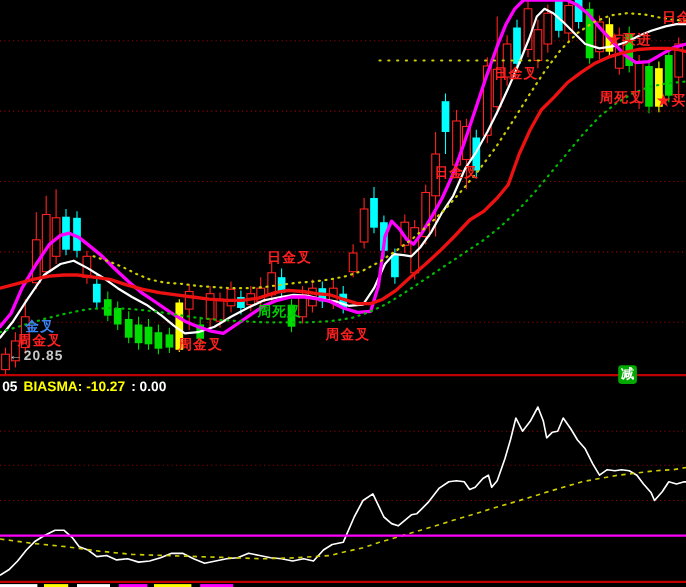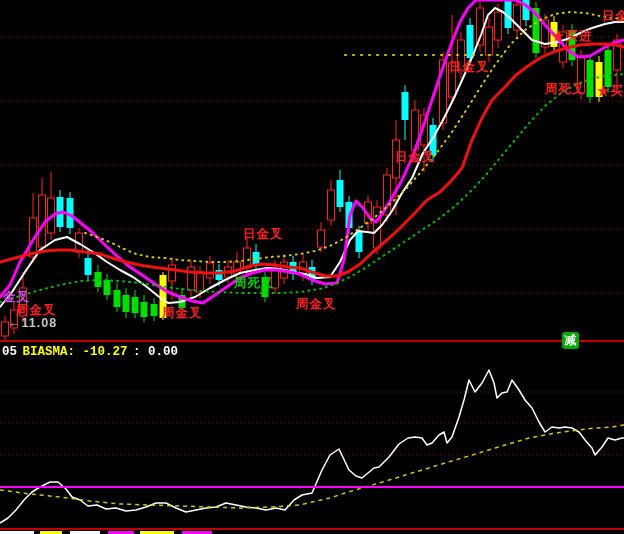--- a/index.html
+++ b/index.html
@@ -2,21 +2,21 @@
 <html><head>
 <meta charset="utf-8">
 <style>
   html,body{margin:0;padding:0;background:#000;}
   #canvas{position:relative;width:624px;height:534px;background:#000;overflow:hidden;
           font-family:"Liberation Sans",sans-serif;}
   #chart-svg{position:absolute;left:0;top:0;}
   #labels{position:absolute;left:0;top:0;width:624px;height:534px;pointer-events:none;}
   .anno{position:absolute;font-size:12.5px;font-weight:bold;letter-spacing:1px;white-space:nowrap;line-height:1;}
   #subheader{position:absolute;left:2px;top:345px;font-size:12.5px;font-weight:bold;white-space:nowrap;line-height:1;}
-  #subheader span{margin-right:2px;font-family:Liberation Mono, monospace;}
+  #subheader span{margin-right:2px;}
   #badge{position:absolute;width:17px;height:17px;border-radius:3px;
          font-size:12px;font-weight:bold;text-align:center;line-height:17px;}
   .frag{position:absolute;height:3px;top:531px;}
 </style>
 </head>
 <body>
 
 <div id="canvas">
   <svg id="chart-svg" width="624" height="534" viewBox="0 0 624 534">
       <line x1="0" y1="37" x2="624" y2="37" stroke="#9B0000" stroke-width="1" stroke-dasharray="1 3"></line>
@@ -173,23 +173,23 @@
       <line x1="0" y1="341" x2="624" y2="341" stroke="#C00000" stroke-width="2"></line>
       <line x1="0" y1="529" x2="624" y2="529" stroke="#C00000" stroke-width="2"></line>
     </svg>
   <div id="labels">
     <div id="subheader">
       <span style="color: rgb(255, 255, 255);">05</span>
       <span style="color: rgb(255, 255, 0); text-align: center;">BIASMA: -10.27</span>
       <span style="color: #ffffff;">: 0.00</span>
     </div>
     <div id="badge" style="background: rgb(0, 168, 0); color: rgb(255, 255, 255); left: 562px; top: 332px;">减</div>
-  <div class="anno" style="left: 3px; top: 291px; color: #d946ef;">金叉</div>
+  <div class="anno" style="left: 23px; top: 291px; color: #3b82f6;">金叉</div>
       <div class="anno" style="left: 16px; top: 304px; color: rgb(255, 32, 32);">周金叉</div>
-      <div class="anno" style="left: 8px; top: 317px; color: rgb(200, 200, 200);">←11.08</div>
+      <div class="anno" style="left: 8px; top: 317px; color: rgb(200, 200, 200);">←20.85</div>
       <div class="anno" style="left: 162px; top: 307px; color: rgb(255, 32, 32);">周金叉</div>
       <div class="anno" style="left: 234px; top: 277px; color: rgb(0, 204, 0);">周死叉</div>
       <div class="anno" style="left: 243px; top: 228px; color: rgb(255, 32, 32);">日金叉</div>
       <div class="anno" style="left: 296px; top: 298px; color: rgb(255, 32, 32);">周金叉</div>
       <div class="anno" style="left: 395px; top: 151px; color: rgb(255, 32, 32);">日金叉</div>
       <div class="anno" style="left: 449px; top: 61px; color: rgb(255, 32, 32);">日金叉</div>
       <div class="anno" style="left: 602px; top: 10px; color: rgb(255, 32, 32);">日金叉</div>
       <div class="anno" style="left: 552px; top: 30px; color: rgb(255, 32, 32);">★买进</div>
       <div class="anno" style="left: 545px; top: 83px; color: rgb(255, 32, 32);">周死叉</div>
       <div class="anno" style="left: 597px; top: 85px; color: rgb(255, 32, 32);">★买进</div>

